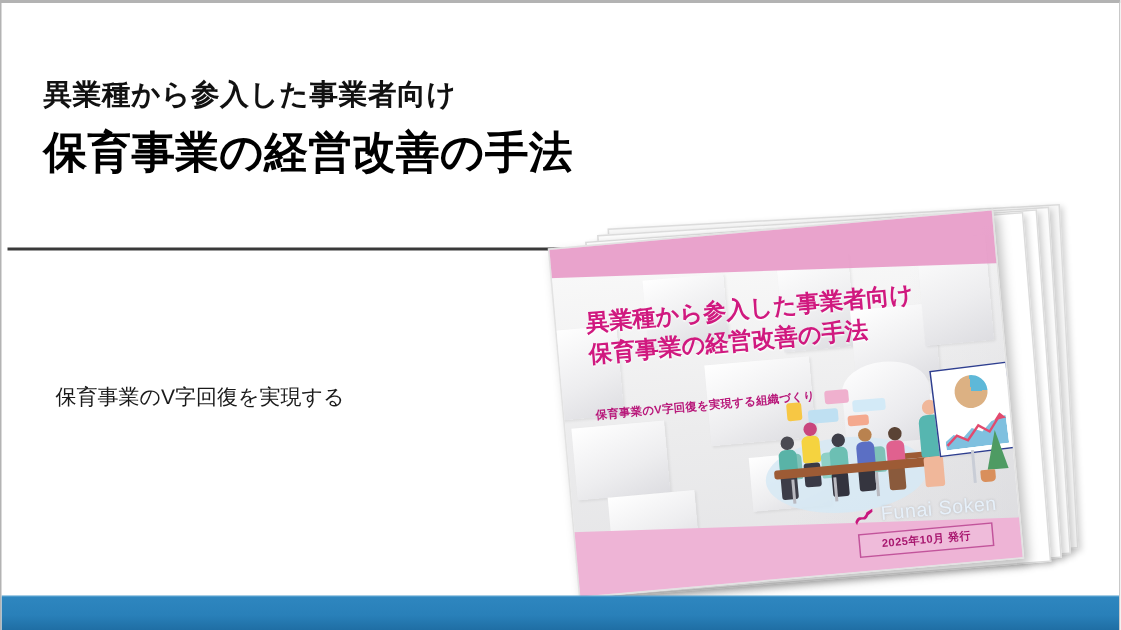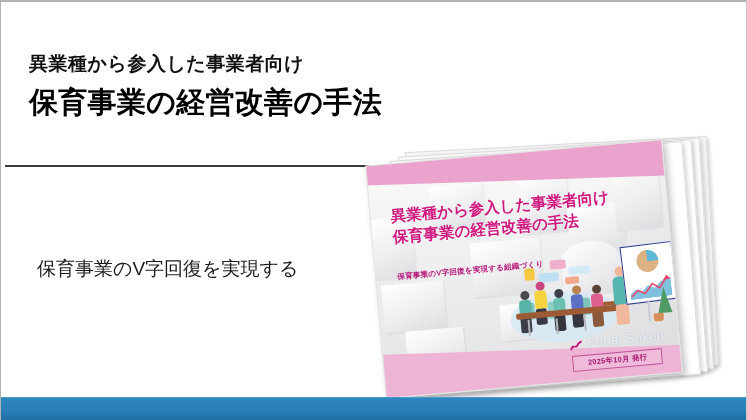--- a/index.html
+++ b/index.html
@@ -56,21 +56,21 @@
     width: 430px;
     height: 0;
     border-top: 2px solid #3a3a3a;
   }
 
   .subcopy {
     position: absolute;
     left: 36px;
     top: 250px;
     width: 340px;
-    font-size: 19px;
+    font-size: 14px;
     font-weight: 400;
     color: #1a1a1a;
     line-height: 1.75;
   }
   .subcopy .line { display: block; white-space: nowrap; }
 
   
   .bottom-bar {
     position: absolute;
     left: 0;

